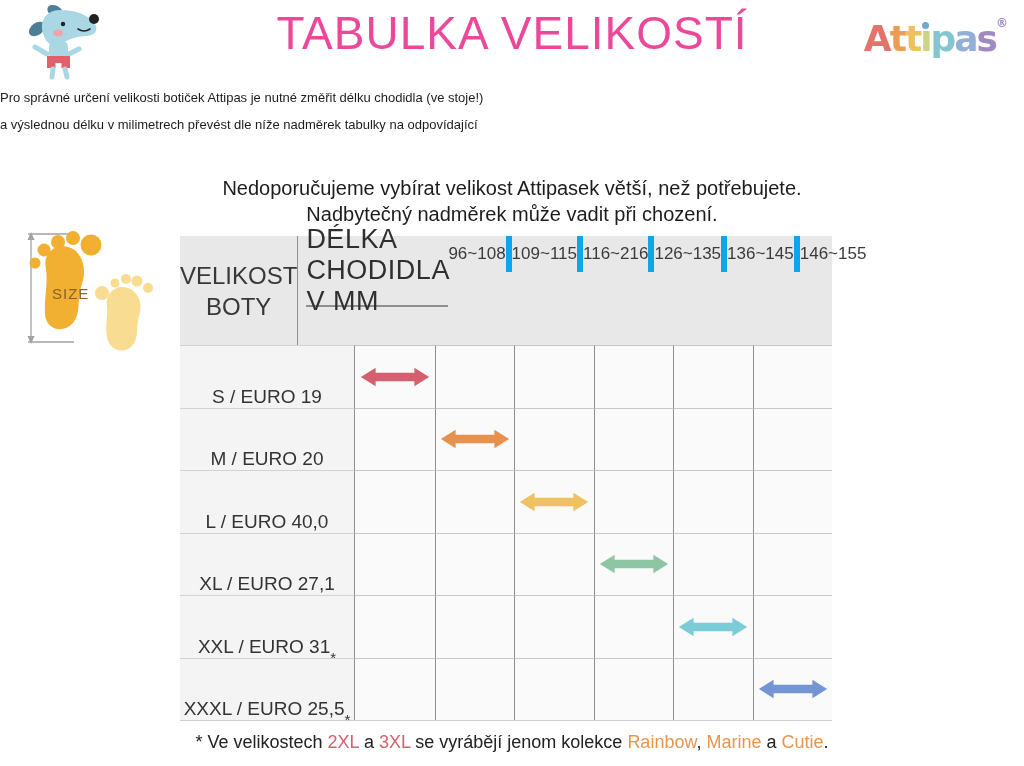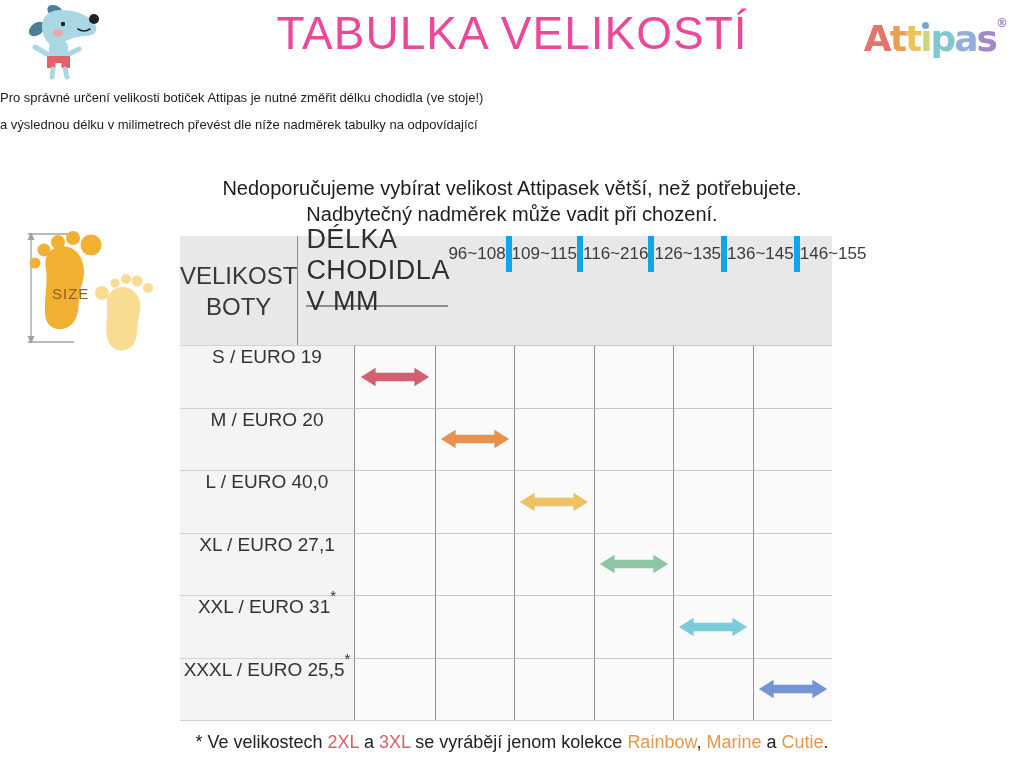--- a/index.html
+++ b/index.html
@@ -39,21 +39,21 @@
   .group-header{height:71px;box-sizing:border-box;border-bottom:2px solid #8f8f8f;
           display:flex;align-items:center;justify-content:center;
           font-size:27px;color:#2f2f2f;letter-spacing:0.5px;}
   .subrow{height:36px;display:grid;grid-template-columns:repeat(6,1fr);}
   .subcell{display:flex;align-items:center;justify-content:center;
            font-size:17px;color:#3b3b3b;box-sizing:border-box;}
   .subcell + .subcell{border-left:6px solid #0ea5e9;}
 
   .tbody{display:grid;grid-template-columns:175px repeat(6,1fr);grid-auto-rows:62.5px;}
   .rlabel{background:#f4f4f4;box-sizing:border-box;border-right:1px solid #8f8f8f;
-          border-top:1px solid #d2d2d2;display:flex;align-items:flex-start;justify-content:center;
+          border-top:1px solid #d2d2d2;display:flex;align-items:flex-end;justify-content:center;
           font-size:19px;color:#333333;}
   .rlabel sup{font-size:15px;line-height:0;vertical-align:8px;}
   .cell{background:#fafafa;box-sizing:border-box;border-top:1px solid #c8c8c8;
         display:flex;align-items:center;justify-content:center;}
   .cell.bl{border-left:1px solid #8f8f8f;}
 
   
   .footnote{position:absolute;left:0;top:732px;width:100%;text-align:center;
             font-size:18px;color:#222222;white-space:nowrap;}
 </style>

